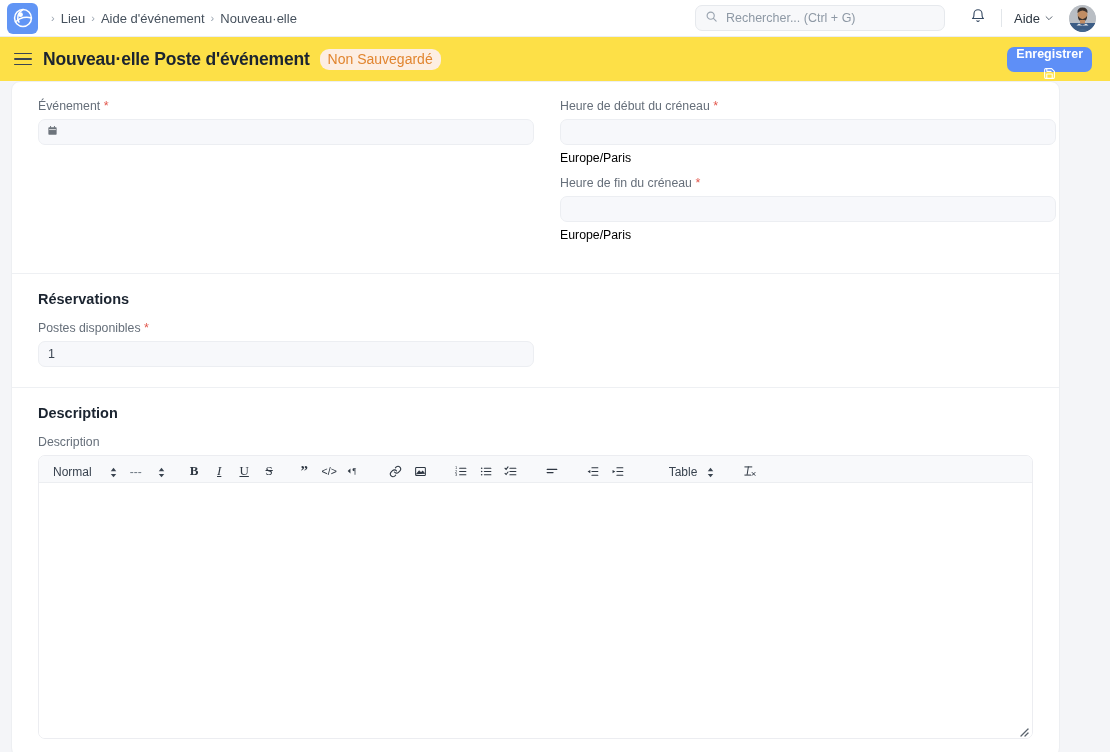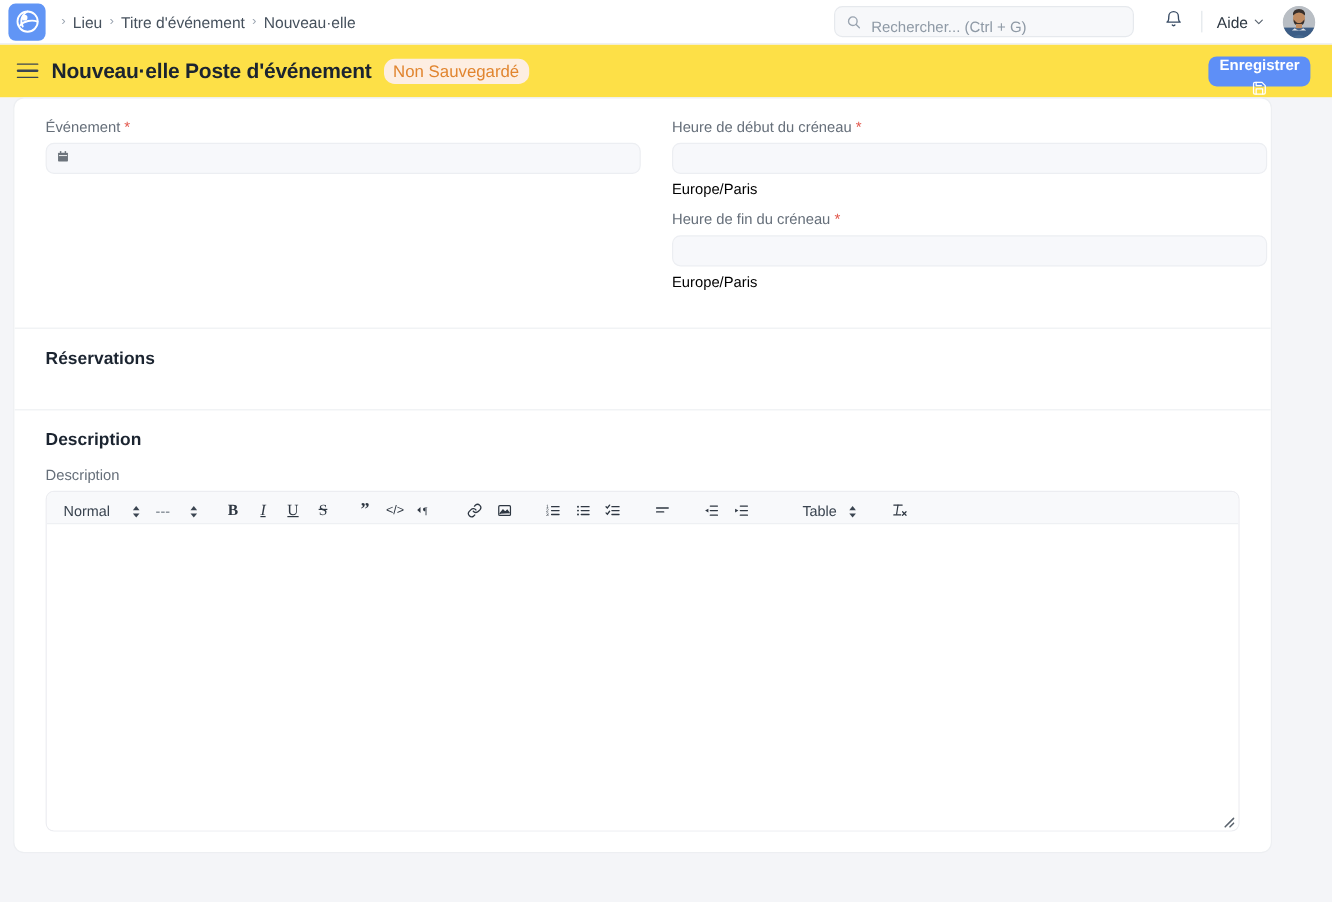--- a/index.html
+++ b/index.html
@@ -43,21 +43,21 @@
     margin-left: auto;
     display: flex;
     align-items: center;
     gap: 0;
   }
   .searchbox {
     width: 250px; height: 26px;
     background: #f7f8fa;
     border: 1px solid #e6e9ed;
     border-radius: 7px;
-    display: flex; align-items: flex-end;
+    display: flex; align-items: center;
     padding: 0 9px;
     gap: 8px;
   }
   .searchbox .ph {
     font-size: 12.5px;
     color: #8e99a5;
   }
   .bell-wrap {
     width: 34px; height: 34px;
     display: flex; align-items: center; justify-content: center;
@@ -242,21 +242,21 @@
       <path d="M12 2.8 C6 6 5 12 7.6 16.5" fill="none" stroke="#ffffff" stroke-width="1.7" stroke-linecap="round"></path>
       <path d="M21 12 C16 10 8.5 11.5 5.2 15.4" fill="none" stroke="#ffffff" stroke-width="1.7" stroke-linecap="round"></path>
       <circle cx="9.3" cy="8.4" r="2.6" fill="#ffffff"></circle>
     </svg>
   </div>
 
   <nav class="breadcrumb">
     <span class="bc-sep">›</span>
     <span class="bc-item">Lieu</span>
     <span class="bc-sep">›</span>
-    <span class="bc-item">Titre d'événement</span>
+    <span class="bc-item">Aide d'événement</span>
     <span class="bc-sep">›</span>
     <span class="bc-item">Nouveau·elle</span>
   </nav>
 
   <div class="nav-right">
 
     <div class="searchbox">
       <span>
         <svg width="13" height="13" viewBox="0 0 24 24" fill="none" stroke="#9aa4b0" stroke-width="2.1">
           <circle cx="10.5" cy="10.5" r="6.6"></circle>
@@ -378,20 +378,31 @@
             <div class="hint">Europe/Paris</div>
           </div>
         </div>
 
       </div>
     </div>
 
     <div class="section">
       <div class="section-title">Réservations</div>
       <div class="cols">
+        <div class="col">
+          <div class="field" style="margin-bottom:0;">
+            <label class="field-label">
+              <span>Postes disponibles</span>
+              <span class="req">*</span>
+            </label>
+            <div class="input">
+              <span>1</span>
+            </div>
+          </div>
+        </div>
         <div class="col"></div>
       </div>
     </div>
 
     <div class="section" style="padding-bottom:17px;">
       <div class="section-title">Description</div>
       <label class="field-label">Description</label>
 
       <div class="editor-wrap">
         <div class="toolbar">

